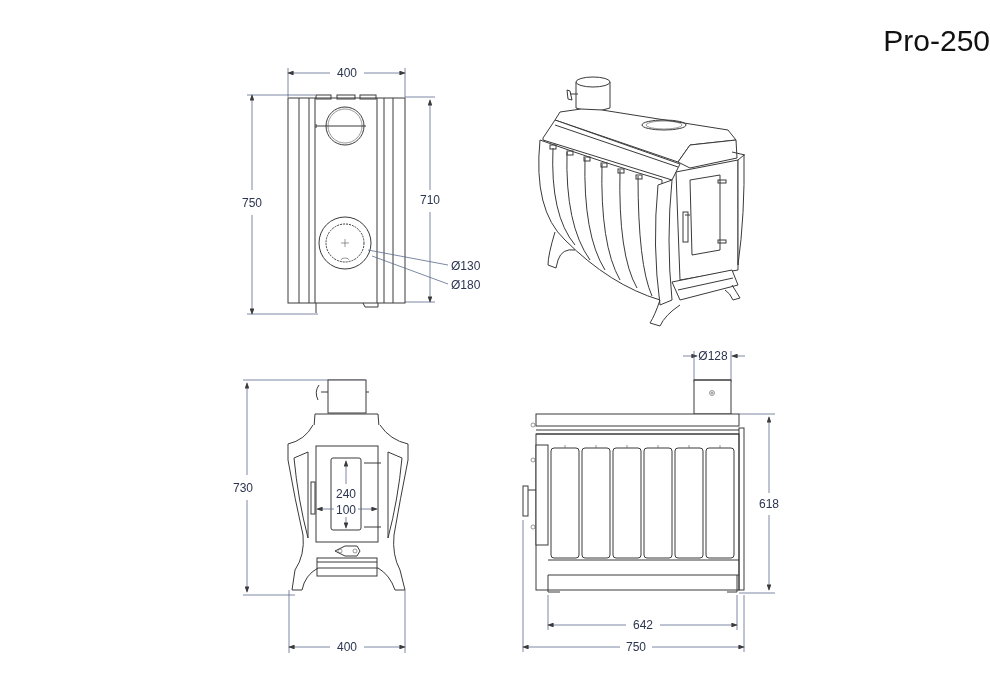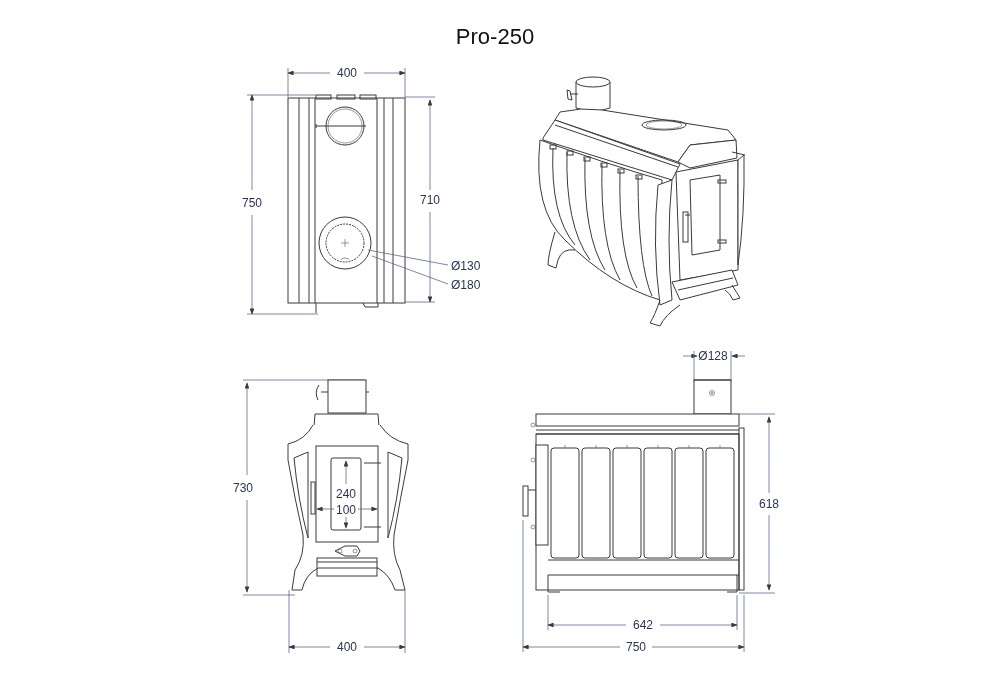--- a/index.html
+++ b/index.html
@@ -1,17 +1,17 @@
 <!DOCTYPE html>
 <html><head>
 <meta charset="utf-8">
 <style>
   html, body { margin: 0; padding: 0; background: #ffffff; }
   body { width: 990px; height: 700px; position: relative; overflow: hidden; font-family: "Liberation Sans", sans-serif; }
-  .title { position: absolute; left: 0; width: 990px; top: 24px; text-align: center; font-size: 22px; color: #111; }
+  .title { position: absolute; left: 0; width: 990px; top: 24px; text-align: right; font-size: 30px; color: #111; }
   svg.canvas { position: absolute; left: 0; top: 0; }
   .dim { font-family: "Liberation Sans", sans-serif; font-size: 12px; fill: #2b3550; }
   .ln { stroke: #3a3a3a; stroke-width: 1; fill: none; }
   .lnf { stroke: #3a3a3a; stroke-width: 1; fill: #ffffff; }
   .dl { stroke: #5a6a8a; stroke-width: 0.8; fill: none; }
   .thin { stroke: #555; stroke-width: 0.6; fill: none; }
 </style>
 </head>
 <body>
 

